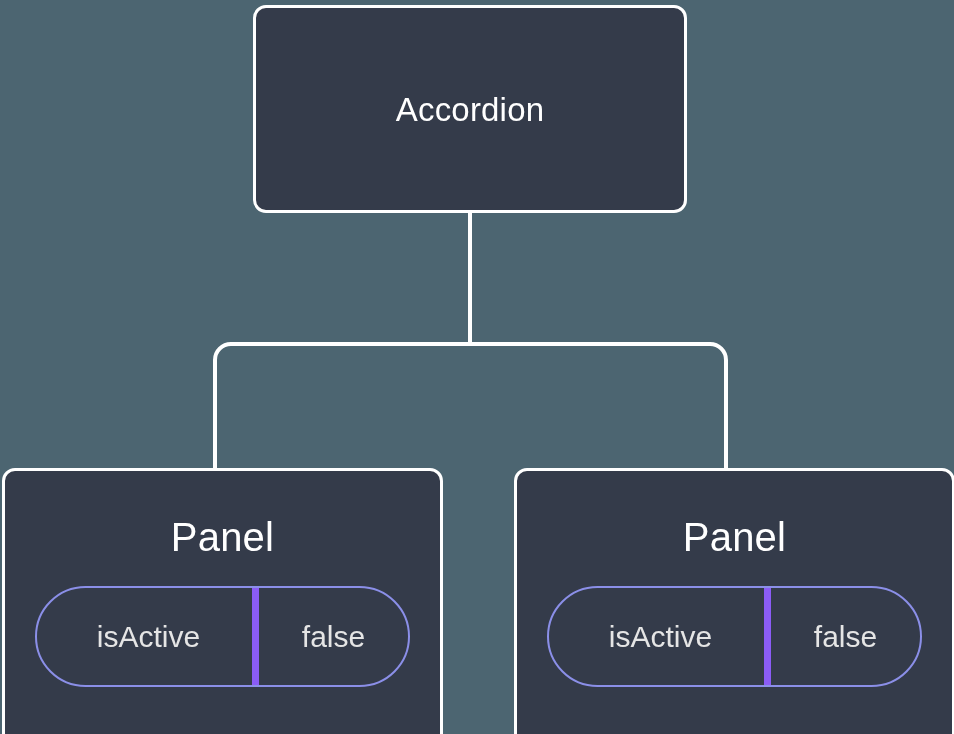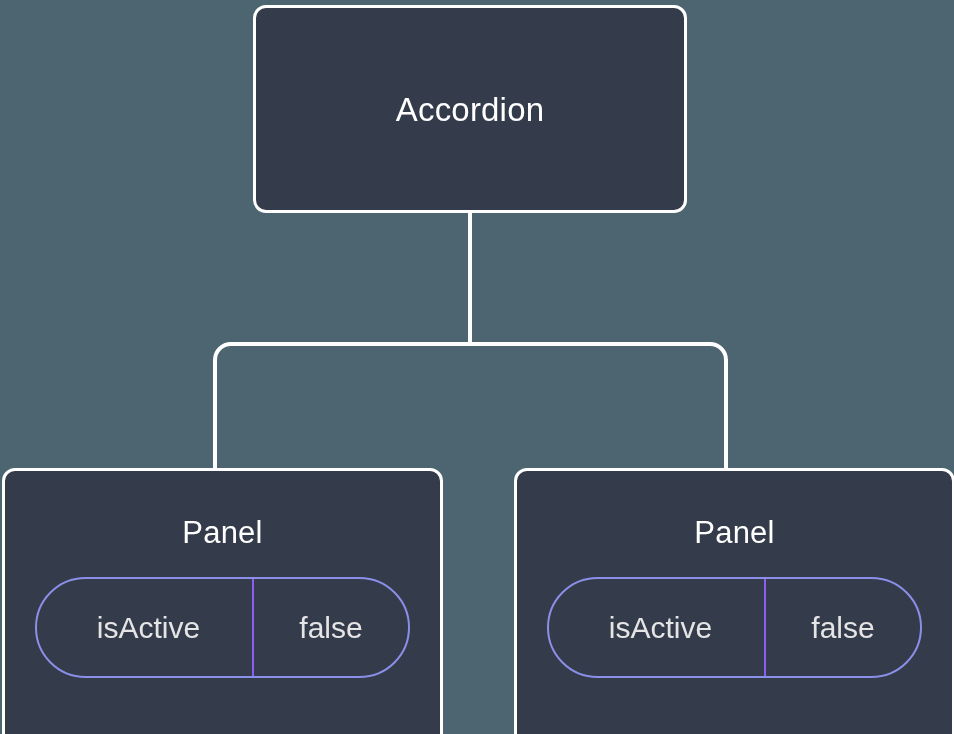--- a/index.html
+++ b/index.html
@@ -61,21 +61,21 @@
     white-space: nowrap;
   }
 
   .node-panel {
     width: 441px;
     height: 280px;
     padding-top: 46px;
   }
 
   .node-panel .node-title {
-    font-size: 31px;
+    font-size: 40px;
   }
 
   .node-panel-left {
     left: 2px;
     top: 468px;
   }
 
   .node-panel-right {
     left: 514px;
     top: 468px;
@@ -104,21 +104,21 @@
     box-sizing: border-box;
   }
 
   .pill-key {
     width: 215px;
     padding-left: 8px;
   }
 
   .pill-value {
     width: 156px;
-    border-left: 2px solid #8b5cf6;
+    border-left: 7px solid #8b5cf6;
   }
 </style>
 </head>
 <body>
 
 <div id="diagram">
 
   <svg id="connectors" viewBox="0 0 954 734" width="954" height="734" aria-hidden="true">
 
     <path d="M 470 210 L 470 344" fill="none" stroke="#ffffff" stroke-width="4" stroke-linecap="butt"></path>

